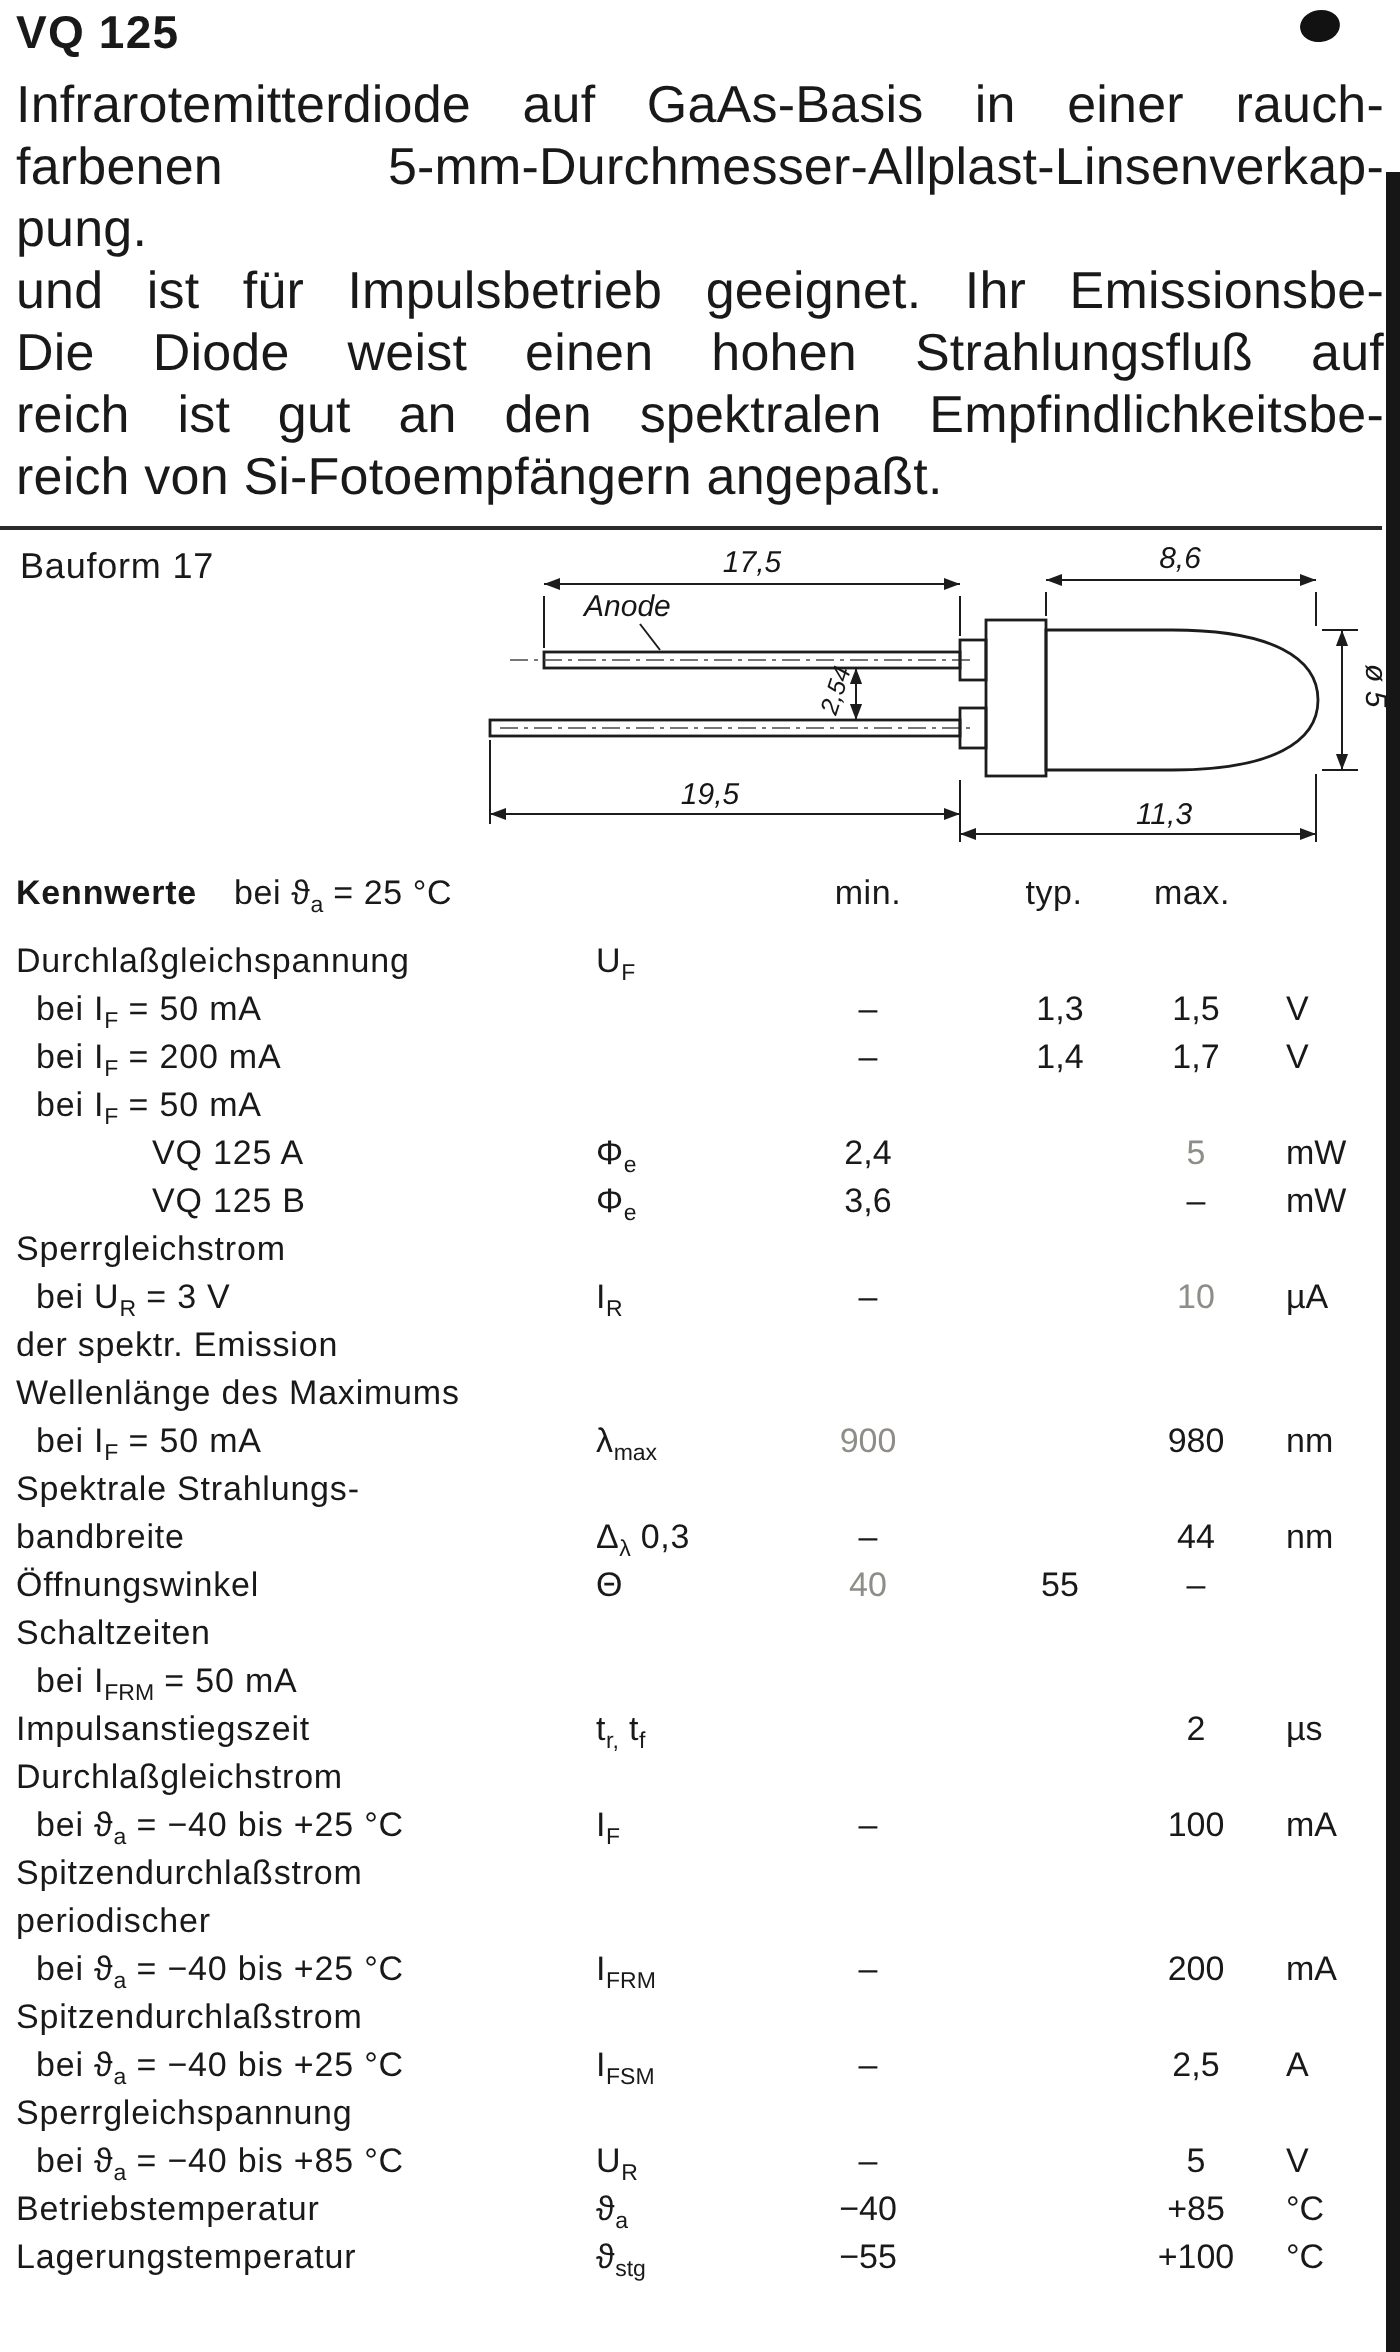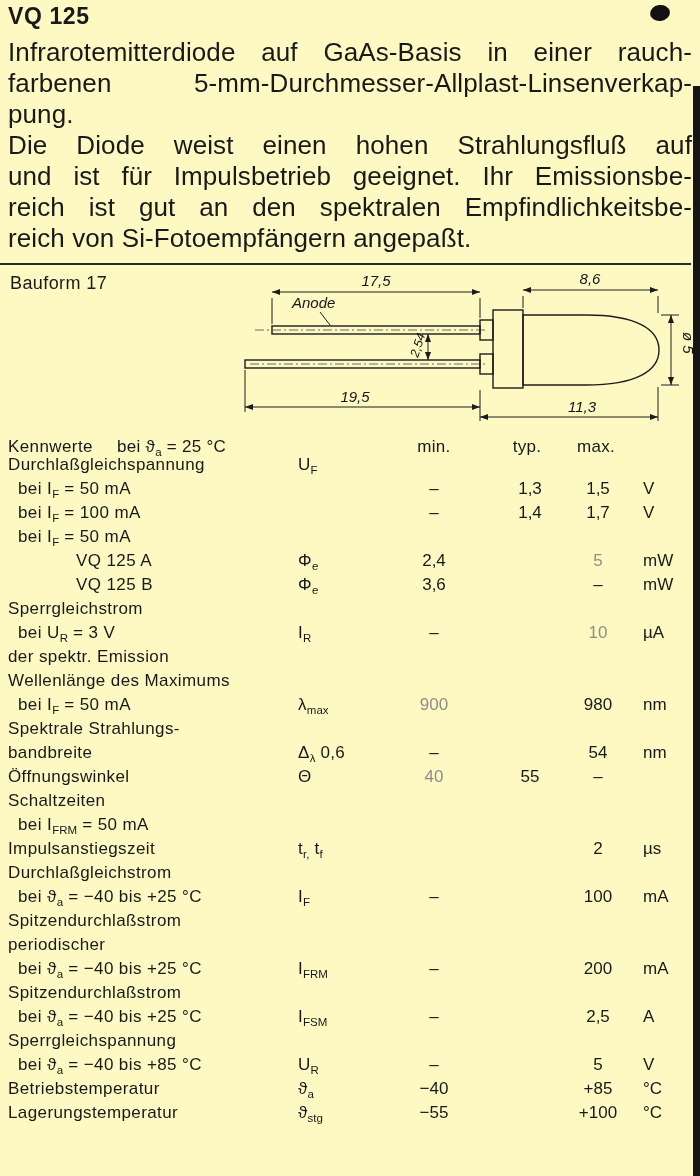--- a/index.html
+++ b/index.html
@@ -1,38 +1,38 @@
 <!DOCTYPE html>
 <html><head>
 <meta charset="utf-8">
 <style>
   *{box-sizing:border-box}
   html,body{margin:0;padding:0;background:#8a8a8a}
-  .page{position:relative;width:700px;height:1176px;margin:0 auto;background:#fef9c3;
+  .page{position:relative;width:700px;height:1176px;margin:0 auto;background:#ffffff;
         font-family:"Liberation Sans",sans-serif;color:#191919;overflow:hidden}
 
   .title{position:absolute;left:8px;top:3px;font-size:23px;font-weight:700;letter-spacing:.6px}
   .dot{position:absolute;left:650px;top:5px;width:20px;height:16px;border-radius:50%;
        background:#121212;transform:rotate(-8deg)}
   .edge{position:absolute;top:86px;right:0;width:7px;height:1090px;background:#161616}
 
   .intro{position:absolute;left:8px;top:37px;width:684px;font-size:26px;line-height:31px;letter-spacing:.1px}
   .il{width:684px}
   .il.j{text-align:justify;text-align-last:justify}
 
   .rule{position:absolute;left:0;top:263px;width:691px;height:2px;background:#2b2b2b}
   .bauform{position:absolute;left:10px;top:273px;font-size:18px;letter-spacing:.4px}
 
   .thead{position:absolute;left:0;top:437px;width:700px;font-size:17px}
-  .thead .kw{position:absolute;left:8px;font-weight:400;letter-spacing:.4px}
+  .thead .kw{position:absolute;left:8px;font-weight:700;letter-spacing:.4px}
   .thead .cond{position:absolute;left:117px;letter-spacing:.3px;white-space:pre}
   .hc{position:absolute;width:62px;text-align:center;letter-spacing:.3px}
   #hmin{left:403px}#htyp{left:496px}#hmax{left:565px}
 
-  .trows{position:absolute;left:0;top:455px;width:676px;font-size:17px}
+  .trows{position:absolute;left:0;top:471px;width:676px;font-size:17px}
   .row{position:relative;height:24px}
   .row span{white-space:pre}
   .p{position:absolute;left:8px;letter-spacing:.4px}
   .p.i1{left:18px}
   .p.i2{left:76px}
   .row.b .p{font-weight:700}
   .sym{position:absolute;left:298px;letter-spacing:.3px}
   .vmin{position:absolute;left:403px;width:62px;text-align:center}
   .vtyp{position:absolute;left:499px;width:62px;text-align:center}
   .vmax{position:absolute;left:560px;width:76px;text-align:center}
@@ -53,22 +53,22 @@
 <div class="page">
 
   <div class="title">VQ 125</div>
   <div class="dot"></div>
   <div class="edge"></div>
 
   <div class="intro">
       <div class="il j">Infrarotemitterdiode auf GaAs-Basis in einer rauch-</div>
       <div class="il j">farbenen 5-mm-Durchmesser-Allplast-Linsenverkap-</div>
       <div class="il">pung.</div>
+      <div class="il j">und ist für Impulsbetrieb geeignet. Ihr Emissionsbe-</div>
       <div class="il j">Die Diode weist einen hohen Strahlungsfluß auf</div>
-      <div class="il j">und ist für Impulsbetrieb geeignet. Ihr Emissionsbe-</div>
       <div class="il j">reich ist gut an den spektralen Empfindlichkeitsbe-</div>
       <div class="il">reich von Si-Fotoempfängern angepaßt.</div>
     </div>
 
   <div class="rule"></div>
   <div class="bauform">Bauform 17</div>
 
   <svg class="drawing" width="465" height="170" viewBox="0 0 465 170">
     <defs>
       <marker id="ar" viewBox="0 0 10 10" refX="10" refY="5" markerWidth="8" markerHeight="8" orient="auto-start-reverse">
@@ -150,21 +150,21 @@
         <span class="sym"><span>U</span><span class="sb">F</span></span>
       </div>
       <div class="row">
         <span class="p i1"><span>bei I</span><span class="sb">F</span><span> = 50 mA</span></span>
         <span class="vmin">–</span>
         <span class="vtyp">1,3</span>
         <span class="vmax">1,5</span>
         <span class="unit">V</span>
       </div>
       <div class="row">
-        <span class="p i1"><span>bei I</span><span class="sb">F</span><span> = 100 mA</span></span>
+        <span class="p i1"><span>bei I</span><span class="sb">F</span><span> = 200 mA</span></span>
         <span class="vmin">–</span>
         <span class="vtyp">1,4</span>
         <span class="vmax">1,7</span>
         <span class="unit">V</span>
       </div>
       <div class="row">
         <span class="p i1"><span>bei I</span><span class="sb">F</span><span> = 50 mA</span></span>
       </div>
       <div class="row">
         <span class="p i2"><span>VQ 125 A</span></span>
@@ -201,23 +201,23 @@
         <span class="sym"><span>λ</span><span class="sb">max</span></span>
         <span class="vmin f">900</span>
         <span class="vmax">980</span>
         <span class="unit">nm</span>
       </div>
       <div class="row">
         <span class="p"><span>Spektrale Strahlungs-</span></span>
       </div>
       <div class="row">
         <span class="p"><span>bandbreite</span></span>
-        <span class="sym"><span>Δ</span><span class="sb">λ</span><span> 0,6</span></span>
-        <span class="vmin">–</span>
-        <span class="vmax">54</span>
+        <span class="sym"><span>Δ</span><span class="sb">λ</span><span> 0,3</span></span>
+        <span class="vmin">–</span>
+        <span class="vmax">44</span>
         <span class="unit">nm</span>
       </div>
       <div class="row">
         <span class="p"><span>Öffnungswinkel</span></span>
         <span class="sym"><span>Θ</span></span>
         <span class="vmin f">40</span>
         <span class="vtyp">55</span>
         <span class="vmax">–</span>
       </div>
       <div class="row">

